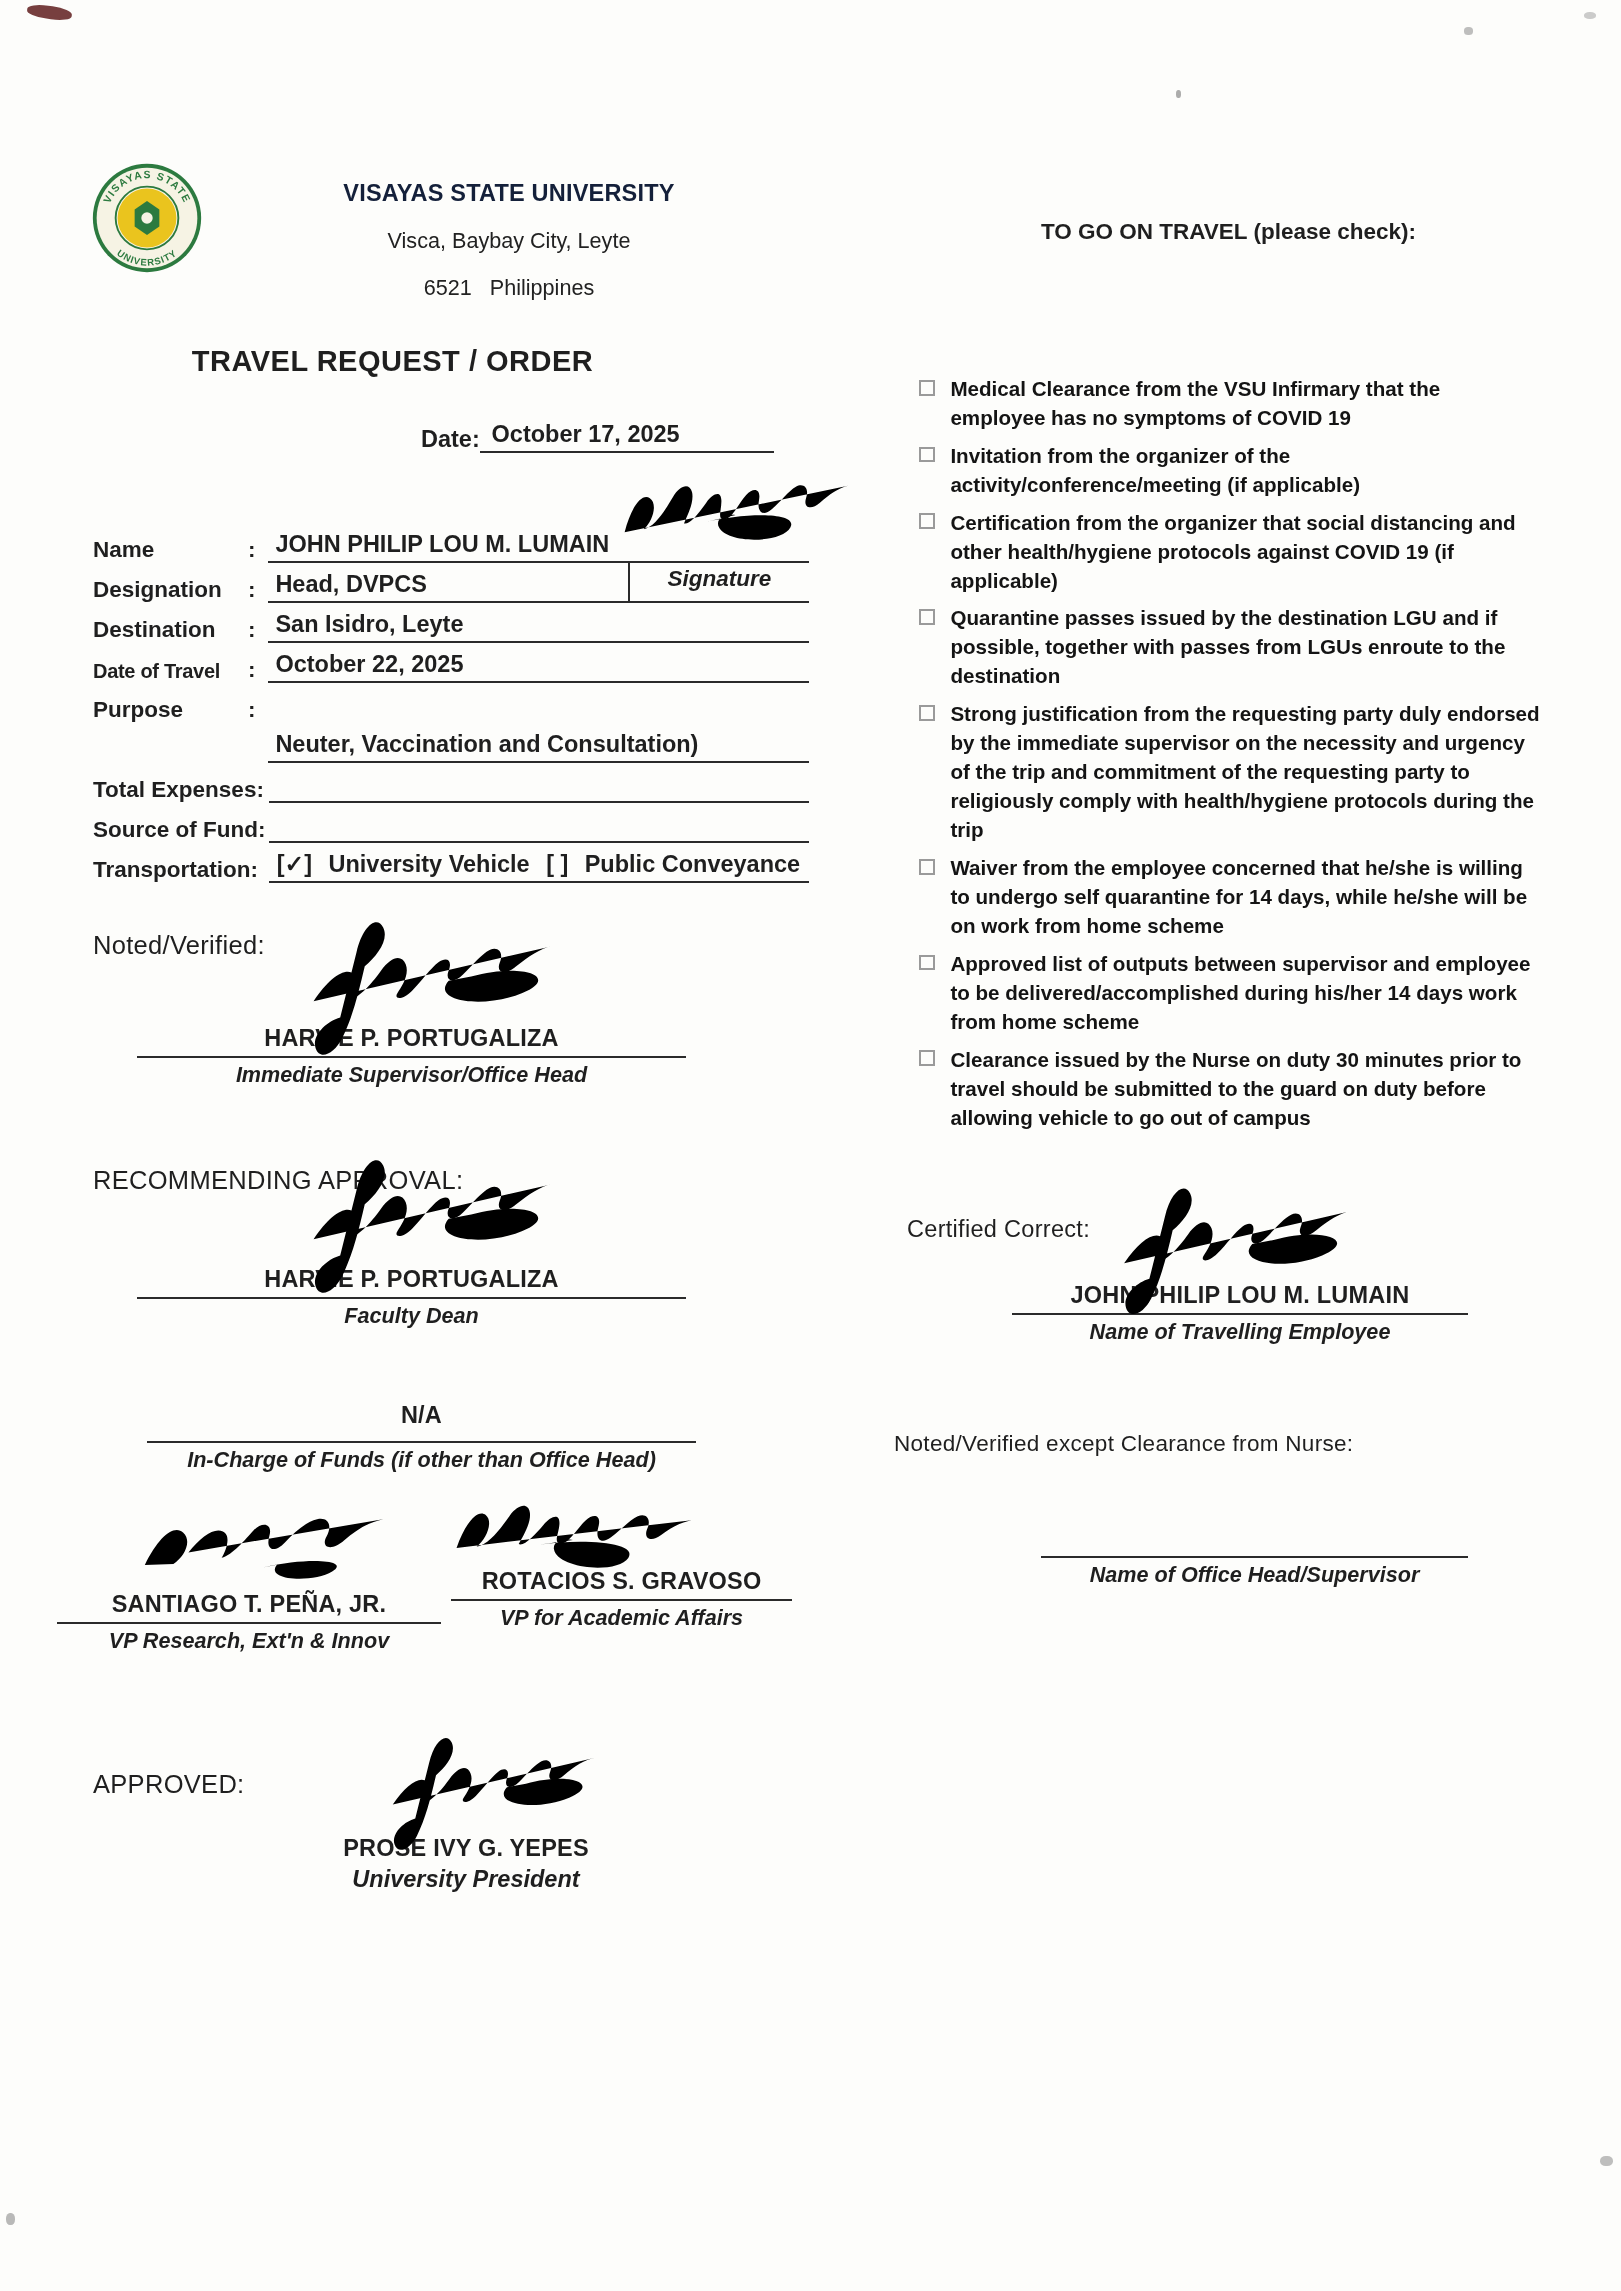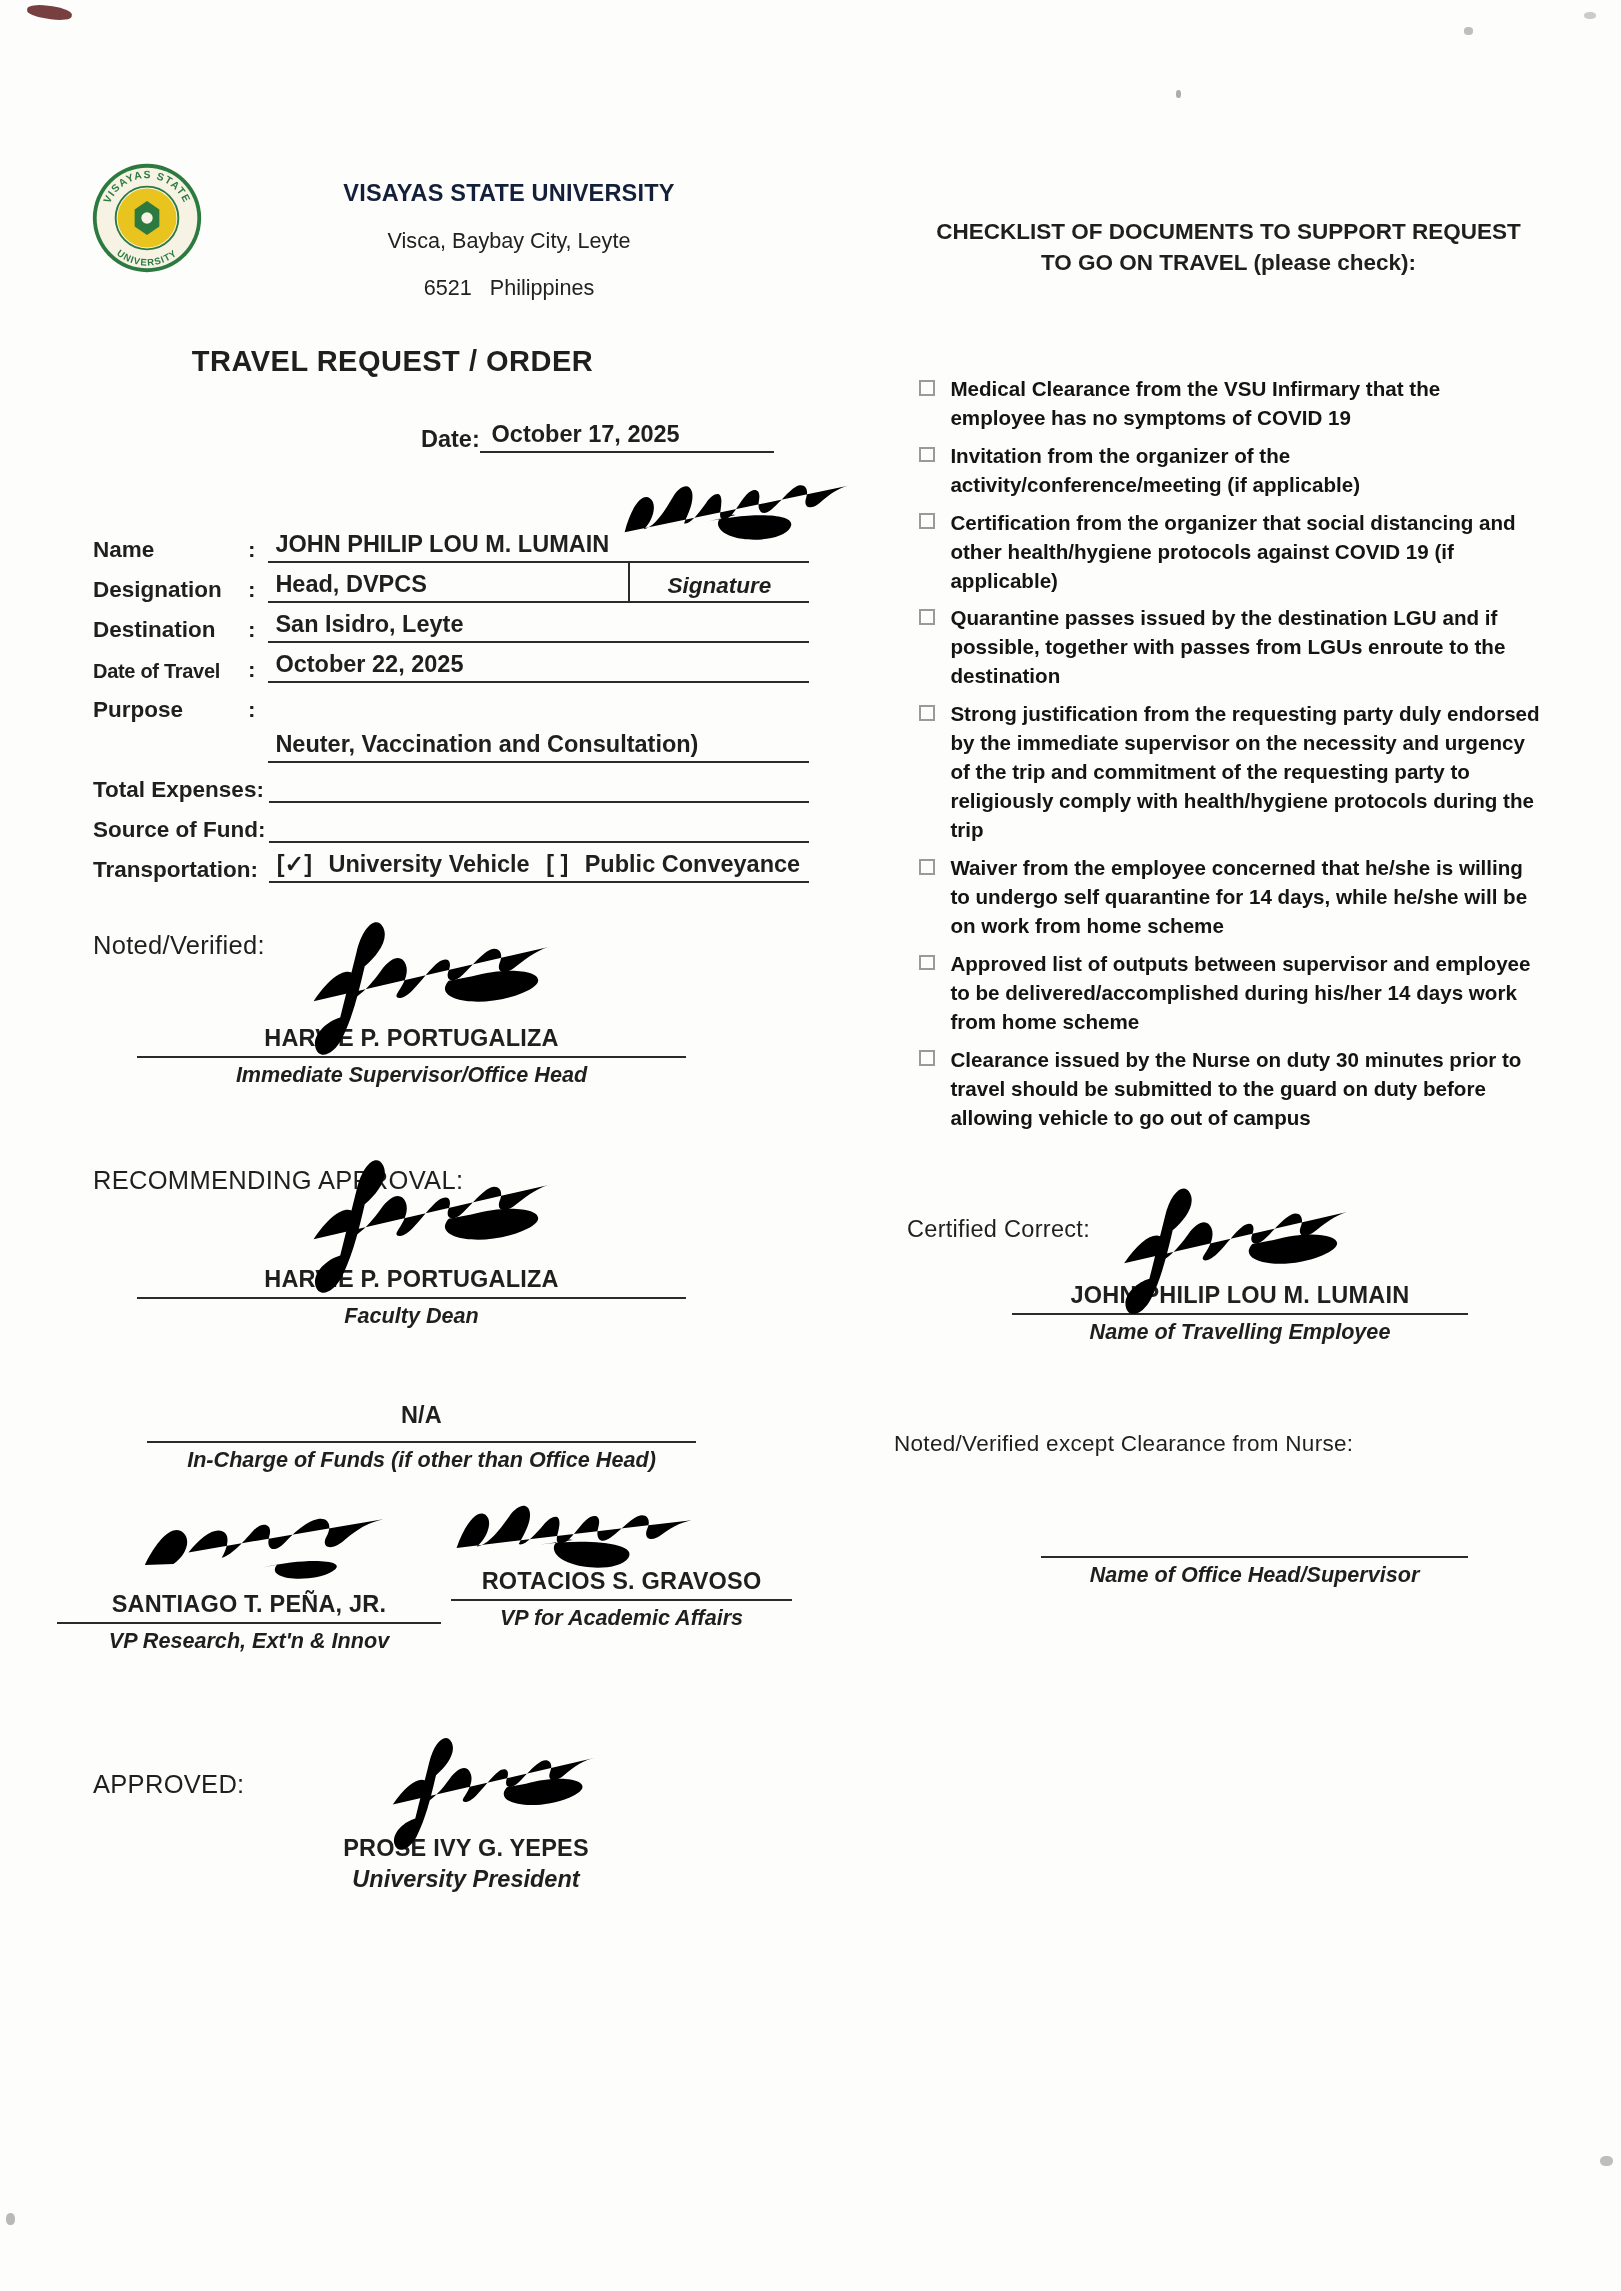--- a/index.html
+++ b/index.html
@@ -29,21 +29,21 @@
   .fields { position:absolute; left:93px; top:523px; width:716px; }
   .frow { display:flex; align-items:flex-end; min-height:40px; font-size:23.5px; font-weight:bold; }
   .flabel { flex:0 0 155px; white-space:nowrap; font-size:22.5px; }
   .flabel.tight { font-size:20px; letter-spacing:-0.3px; }
   .flabel.wide { flex:0 0 176px; }
   .fcolon { flex:0 0 19.6px; font-size:22.5px; }
   .fvalue { flex:1 1 auto; border-bottom:2px solid #2b2b2b; padding:0 0 2.9px 7.8px; min-height:31px; }
   .fvalue.noline { border-bottom:none; }
   .sigcell { flex:0 0 181px; align-self:stretch; display:flex; align-items:flex-end; justify-content:center;
              border-left:2px solid #2b2b2b; border-bottom:2px solid #2b2b2b;
-             font-style:italic; font-size:22.5px; padding-bottom:2px; }
+             font-style:italic; font-size:22.5px; padding-bottom:9px; }
   .tbox { white-space:pre; margin-right:9.8px; }
   .topt { margin-right:10px; }
 
   
   .heading { position:absolute; font-size:25.5px; font-weight:normal; letter-spacing:0.3px; }
 
   
   .sigblock { position:absolute; text-align:center; font-weight:bold; }
   .signame  { font-size:23.5px; letter-spacing:0.2px; }
   .sigrule  { border-bottom:2px solid #2b2b2b; padding-bottom:3.9px; }
@@ -207,21 +207,20 @@
   </div>
 
   <div class="heading" style="left:93px; top:1770px;">APPROVED:</div>
 
   <div class="sigblock" style="left:260px; top:1835px; width:412px;">
     <div class="signame">PROSE IVY G. YEPES</div>
     <div class="sigtitle" style="font-size:23.5px;">University President</div>
   </div>
 
   <div class="cl-title">
-    <div>CHECKLIST OF DOCUMENTS TO SUPPORT REQUEST</div>
     <div>TO GO ON TRAVEL (please check):</div>
   </div>
 
   <div class="checklist">
     <div class="citem">
       <span class="cbox"></span>
       <span class="ctext">Medical Clearance from the VSU Infirmary that the employee has no symptoms of COVID 19</span>
     </div>
     <div class="citem">
       <span class="cbox"></span>

